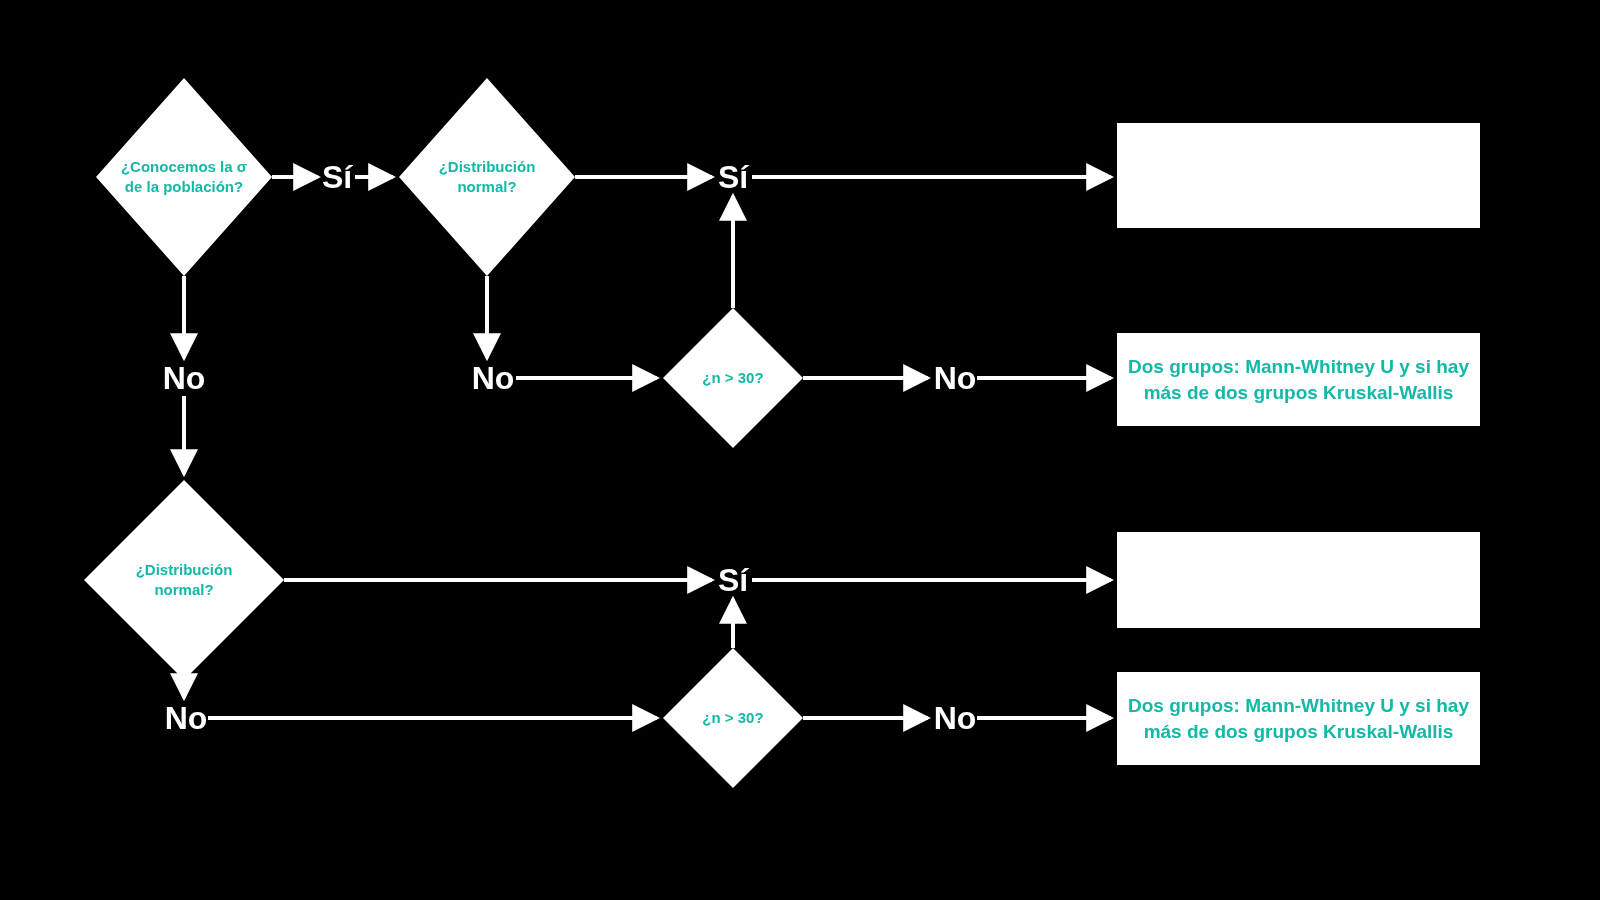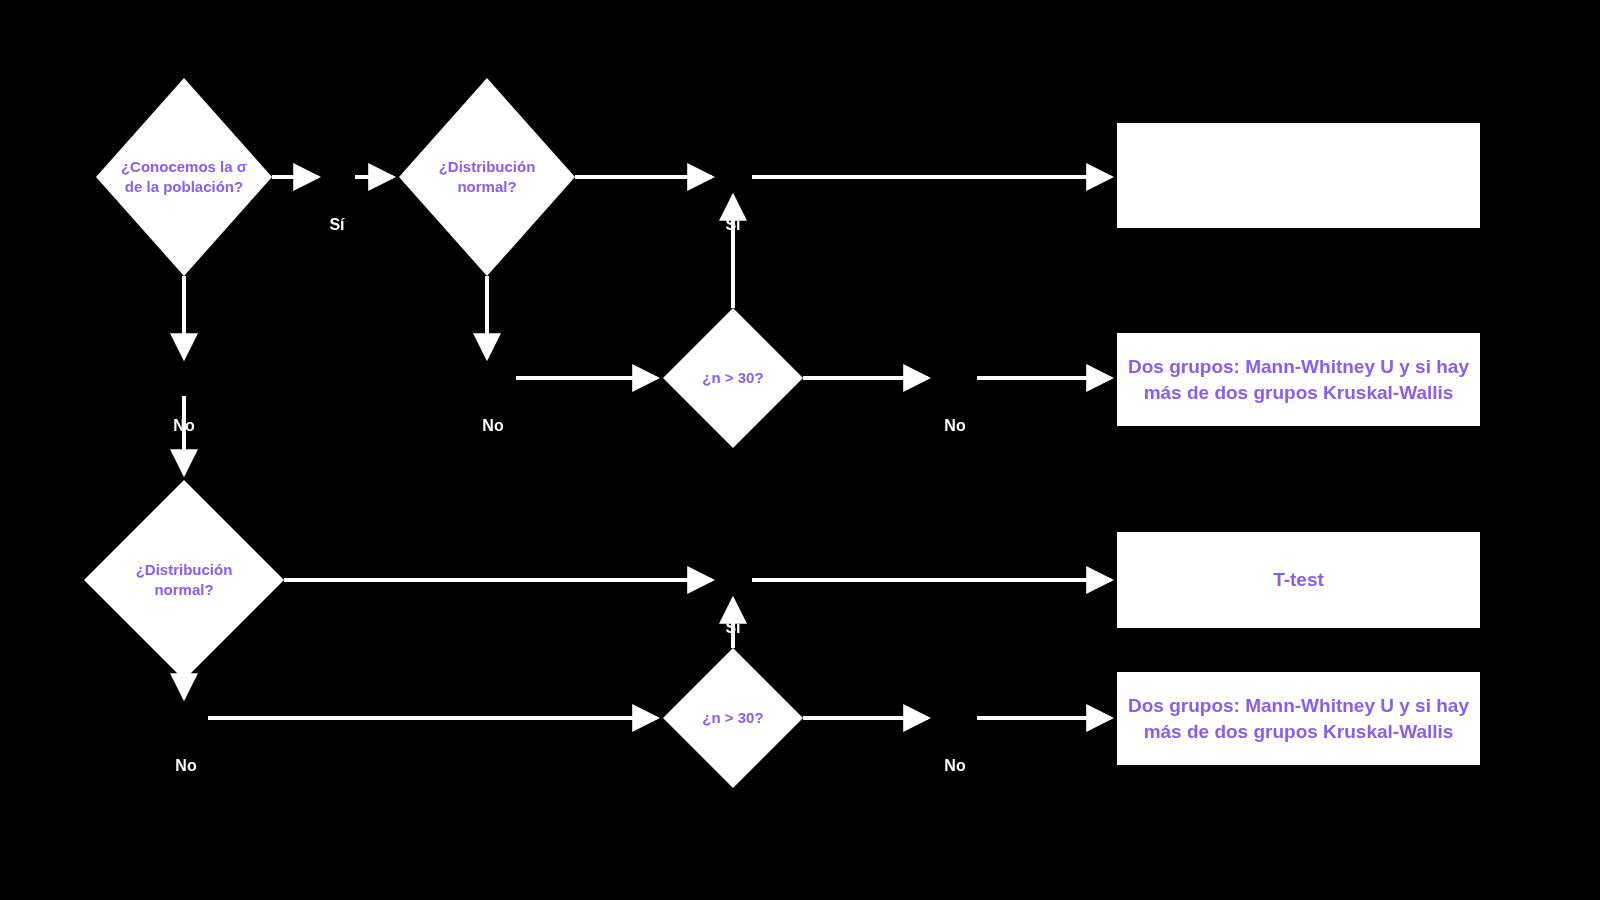--- a/index.html
+++ b/index.html
@@ -21,38 +21,37 @@
     top: 0;
     width: 1600px;
     height: 900px;
   }
   .node-text {
     position: absolute;
     display: flex;
     align-items: center;
     justify-content: center;
     text-align: center;
-    color: #8b5cf6;
+    color: #14b8a6;
     font-weight: bold;
     line-height: 1.32;
     pointer-events: none;
     box-sizing: border-box;
   }
   .diamond-label { font-size: 15px; }
   .result-label  { font-size: 19px; }
   .edge-label {
     position: absolute;
     color: #ffffff;
     font-weight: bold;
-    font-size: 16px;
+    font-size: 32px;
     line-height: 1;
     white-space: nowrap;
     transform: translate(-50%, -50%);
     text-align: center;
-    margin-top: 48px;
   }
 </style>
 </head>
 <body>
 
 <div id="canvas">
 
   <svg id="svg-layer" viewBox="0 0 1600 900">
     <defs>
       <marker id="arrow-r" markerWidth="7" markerHeight="7" refX="6.2" refY="3.5" orient="auto" markerUnits="strokeWidth">
@@ -115,21 +114,20 @@
 
   <div class="node-text diamond-label" style="left:675px; top:358px; width:116px; height:40px;">¿n &gt; 30?</div>
 
   <div class="node-text diamond-label" style="left:112px; top:540px; width:144px; height:80px;">¿Distribución normal?</div>
 
   <div class="node-text diamond-label" style="left:675px; top:698px; width:116px; height:40px;">¿n &gt; 30?</div>
 
 
   <div class="node-text result-label" style="left:1127px; top:333px; width:343px; height:93px;">Dos grupos: Mann-Whitney U y si hay más de dos grupos Kruskal-Wallis</div>
 
-  <div class="node-text result-label" style="left:1127px; top:532px; width:343px; height:96px;">T-test</div>
 
   <div class="node-text result-label" style="left:1127px; top:672px; width:343px; height:93px;">Dos grupos: Mann-Whitney U y si hay más de dos grupos Kruskal-Wallis</div>
 
   <div class="edge-label" style="left:337px; top:177px;">Sí</div>
 
   <div class="edge-label" style="left:184px; top:378px;">No</div>
 
   <div class="edge-label" style="left:733px; top:177px;">Sí</div>
 
   <div class="edge-label" style="left:493px; top:378px;">No</div>

